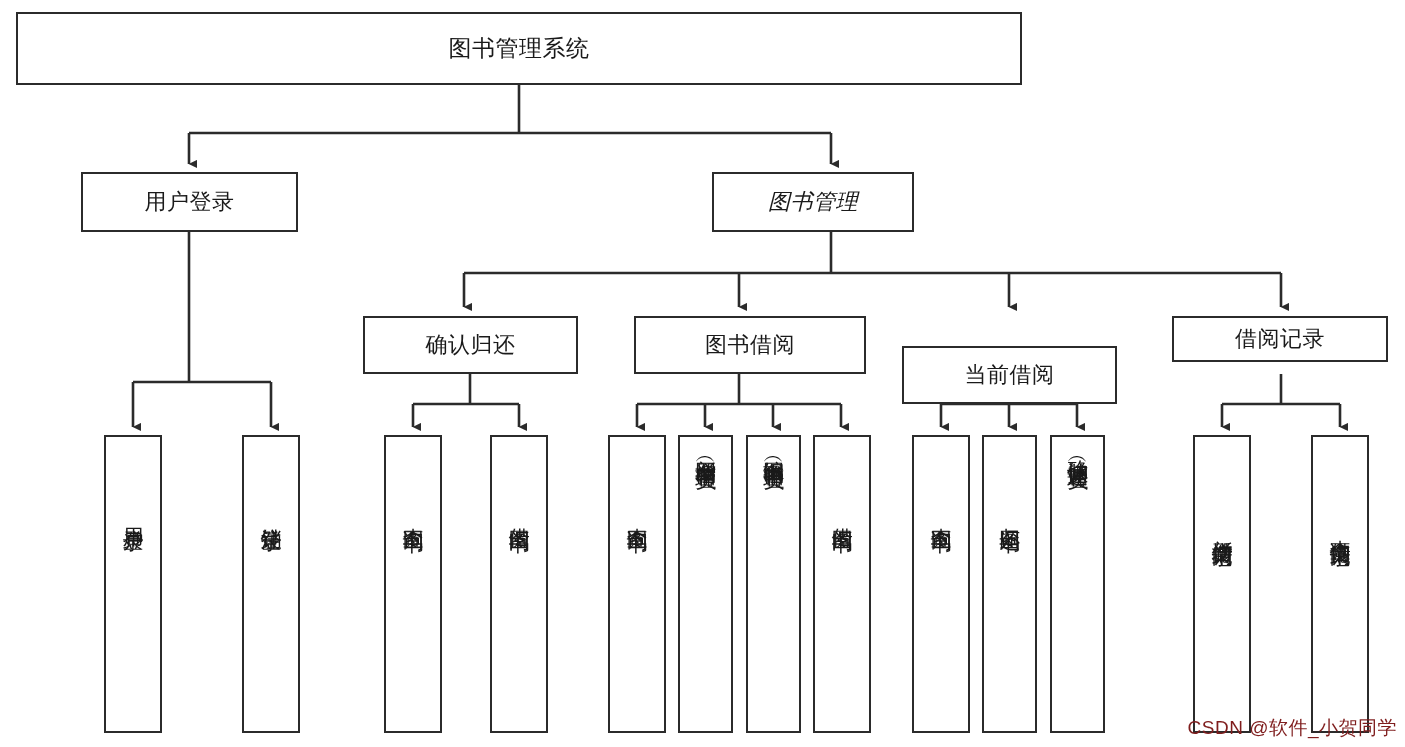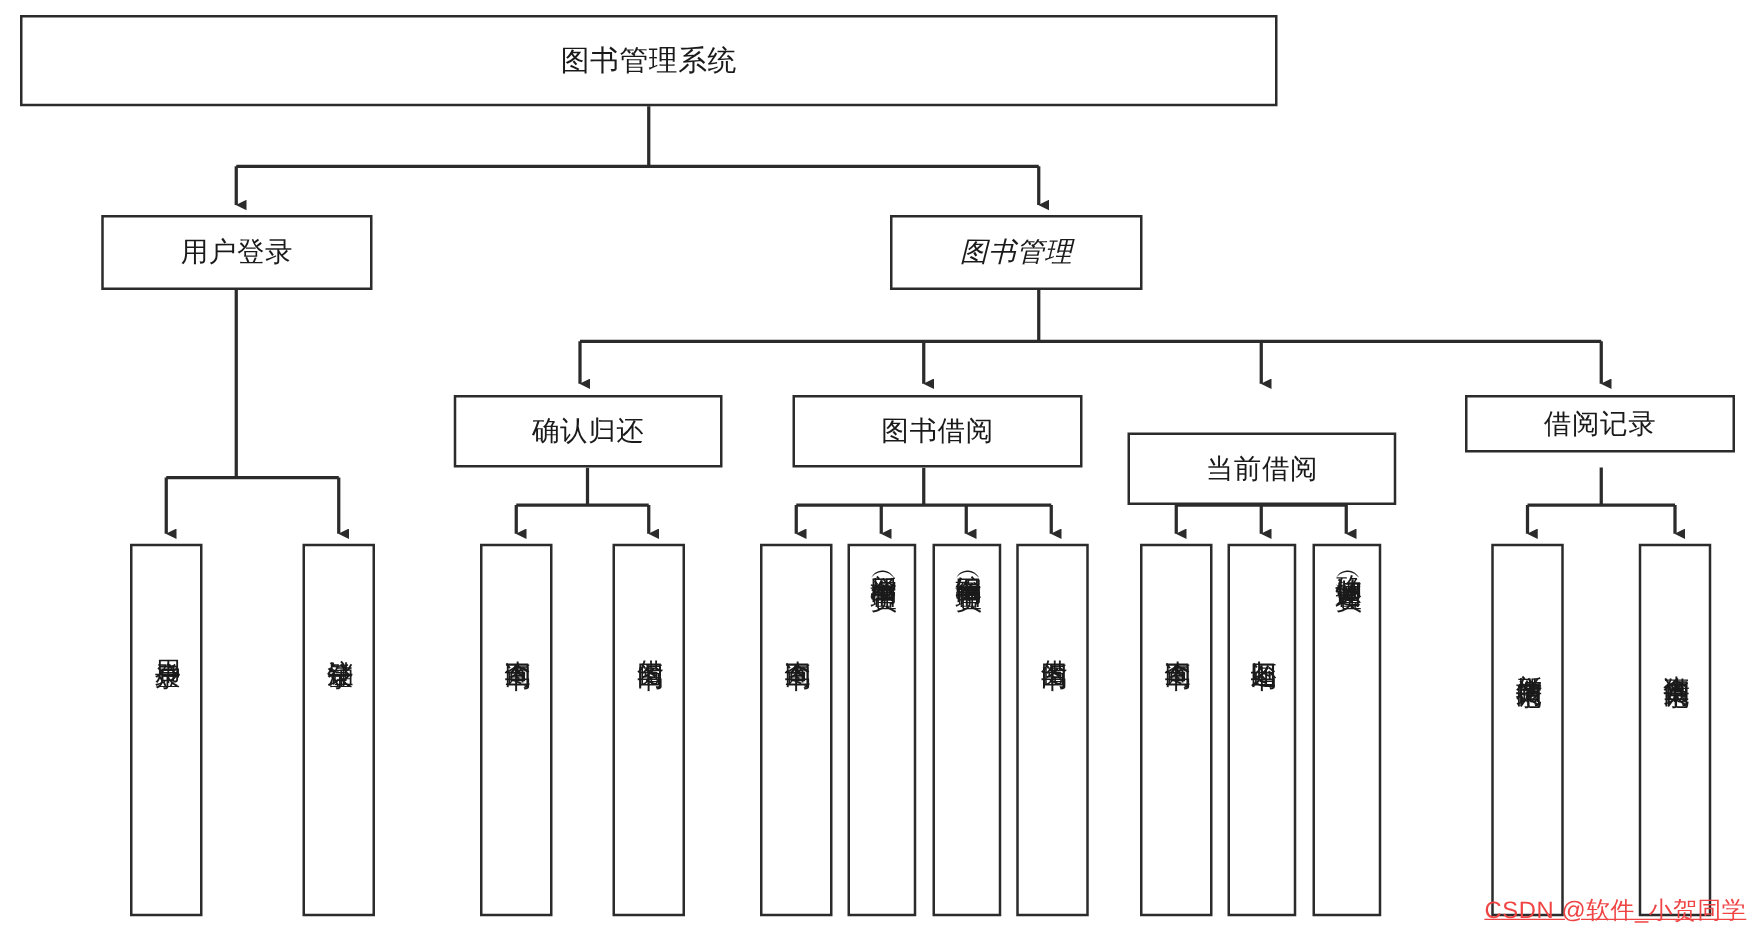--- a/index.html
+++ b/index.html
@@ -69,24 +69,23 @@
     margin-top: 74px;
   }
   .v-node.align-mid2 .node-label {
     margin-top: 86px;
   }
   .watermark {
     position: absolute;
     right: 8px;
     bottom: 6px;
     font-size: 19px;
-    color: #ef4444;
+    color: #7f1d1d;
     white-space: nowrap;
     letter-spacing: 0.5px;
-    text-decoration: underline;
   }
 </style>
 </head>
 <body>
 
 <div id="diagram-root">
 
   <svg id="connectors" viewBox="0 0 1405 747" xmlns="http://www.w3.org/2000/svg">
     <defs>
       <marker id="arrowhead" markerWidth="9" markerHeight="9" refX="4.2" refY="8.2" orient="auto" markerUnits="userSpaceOnUse">

